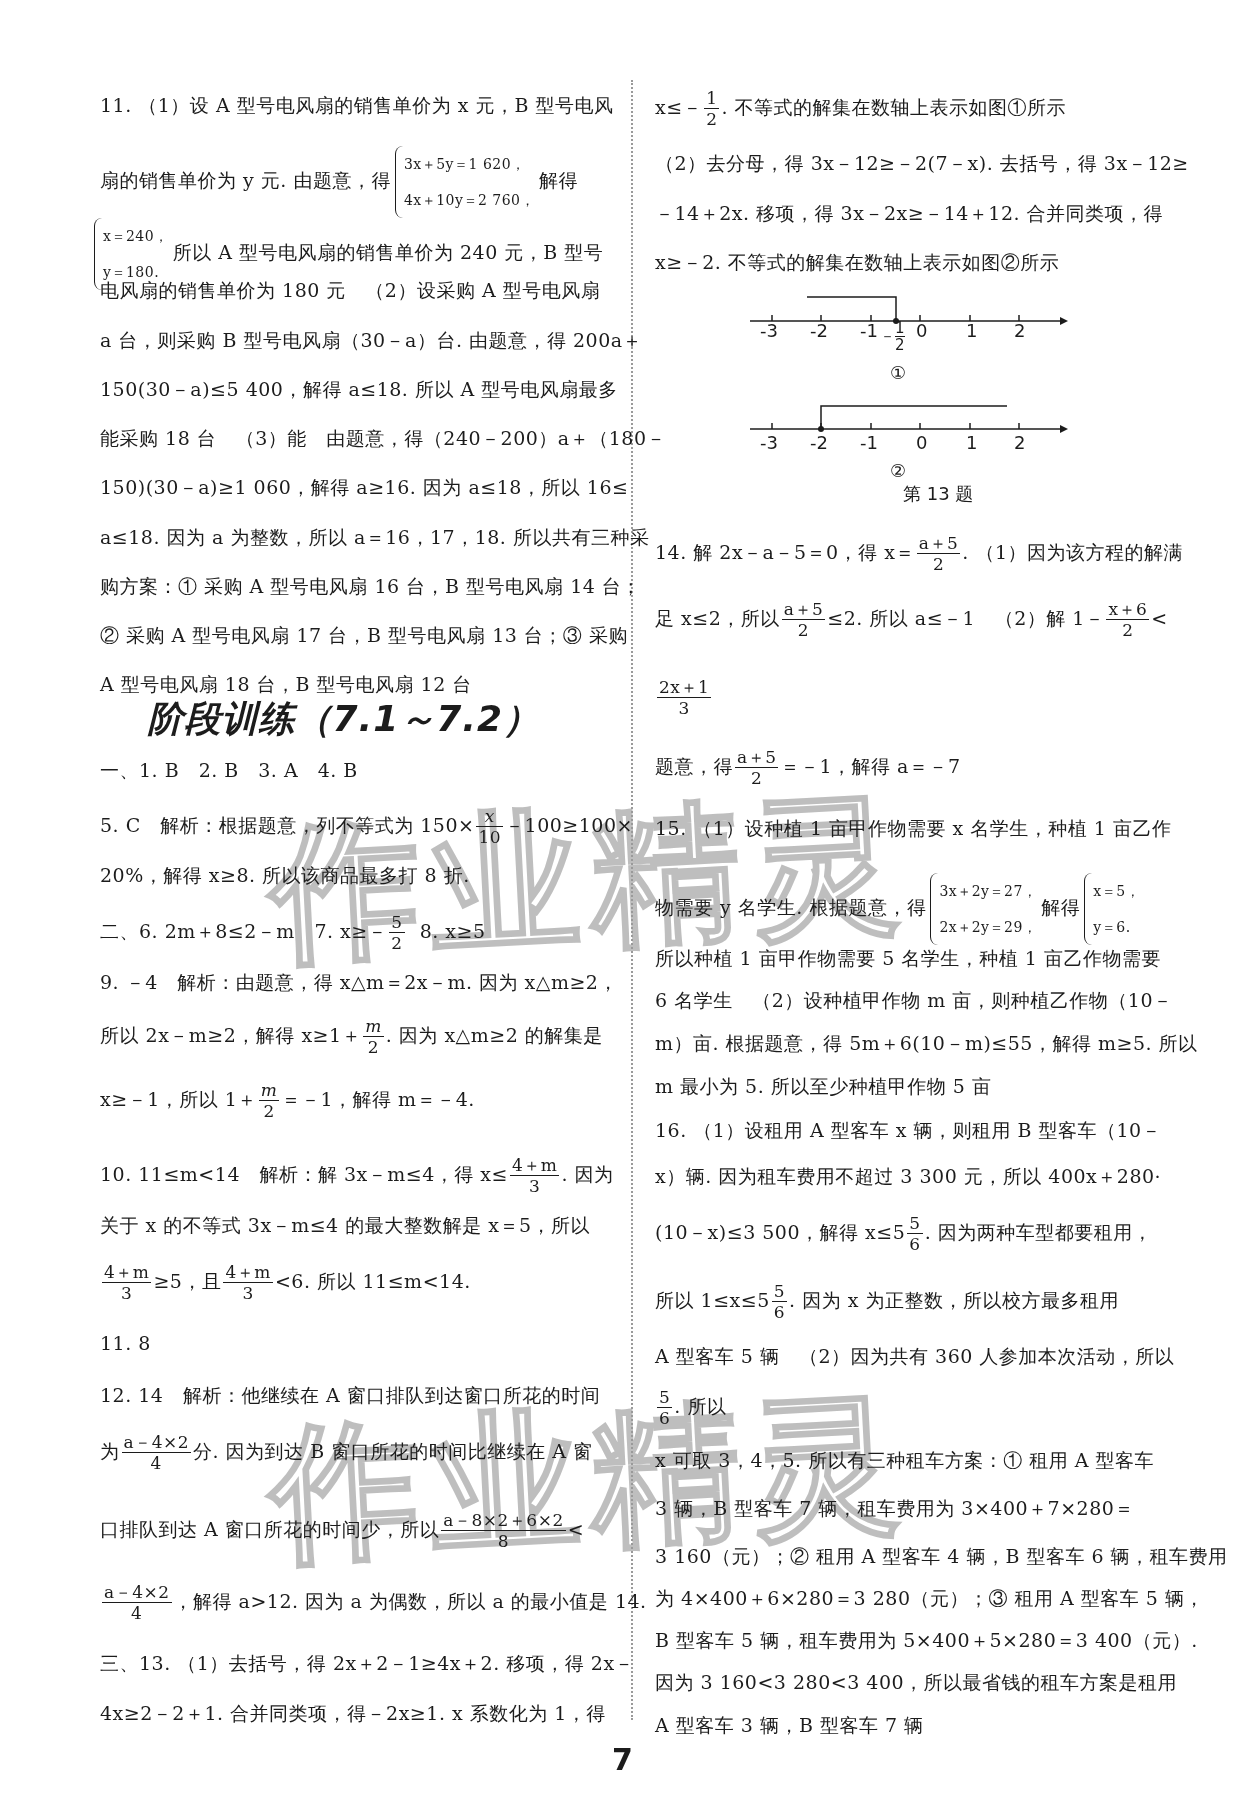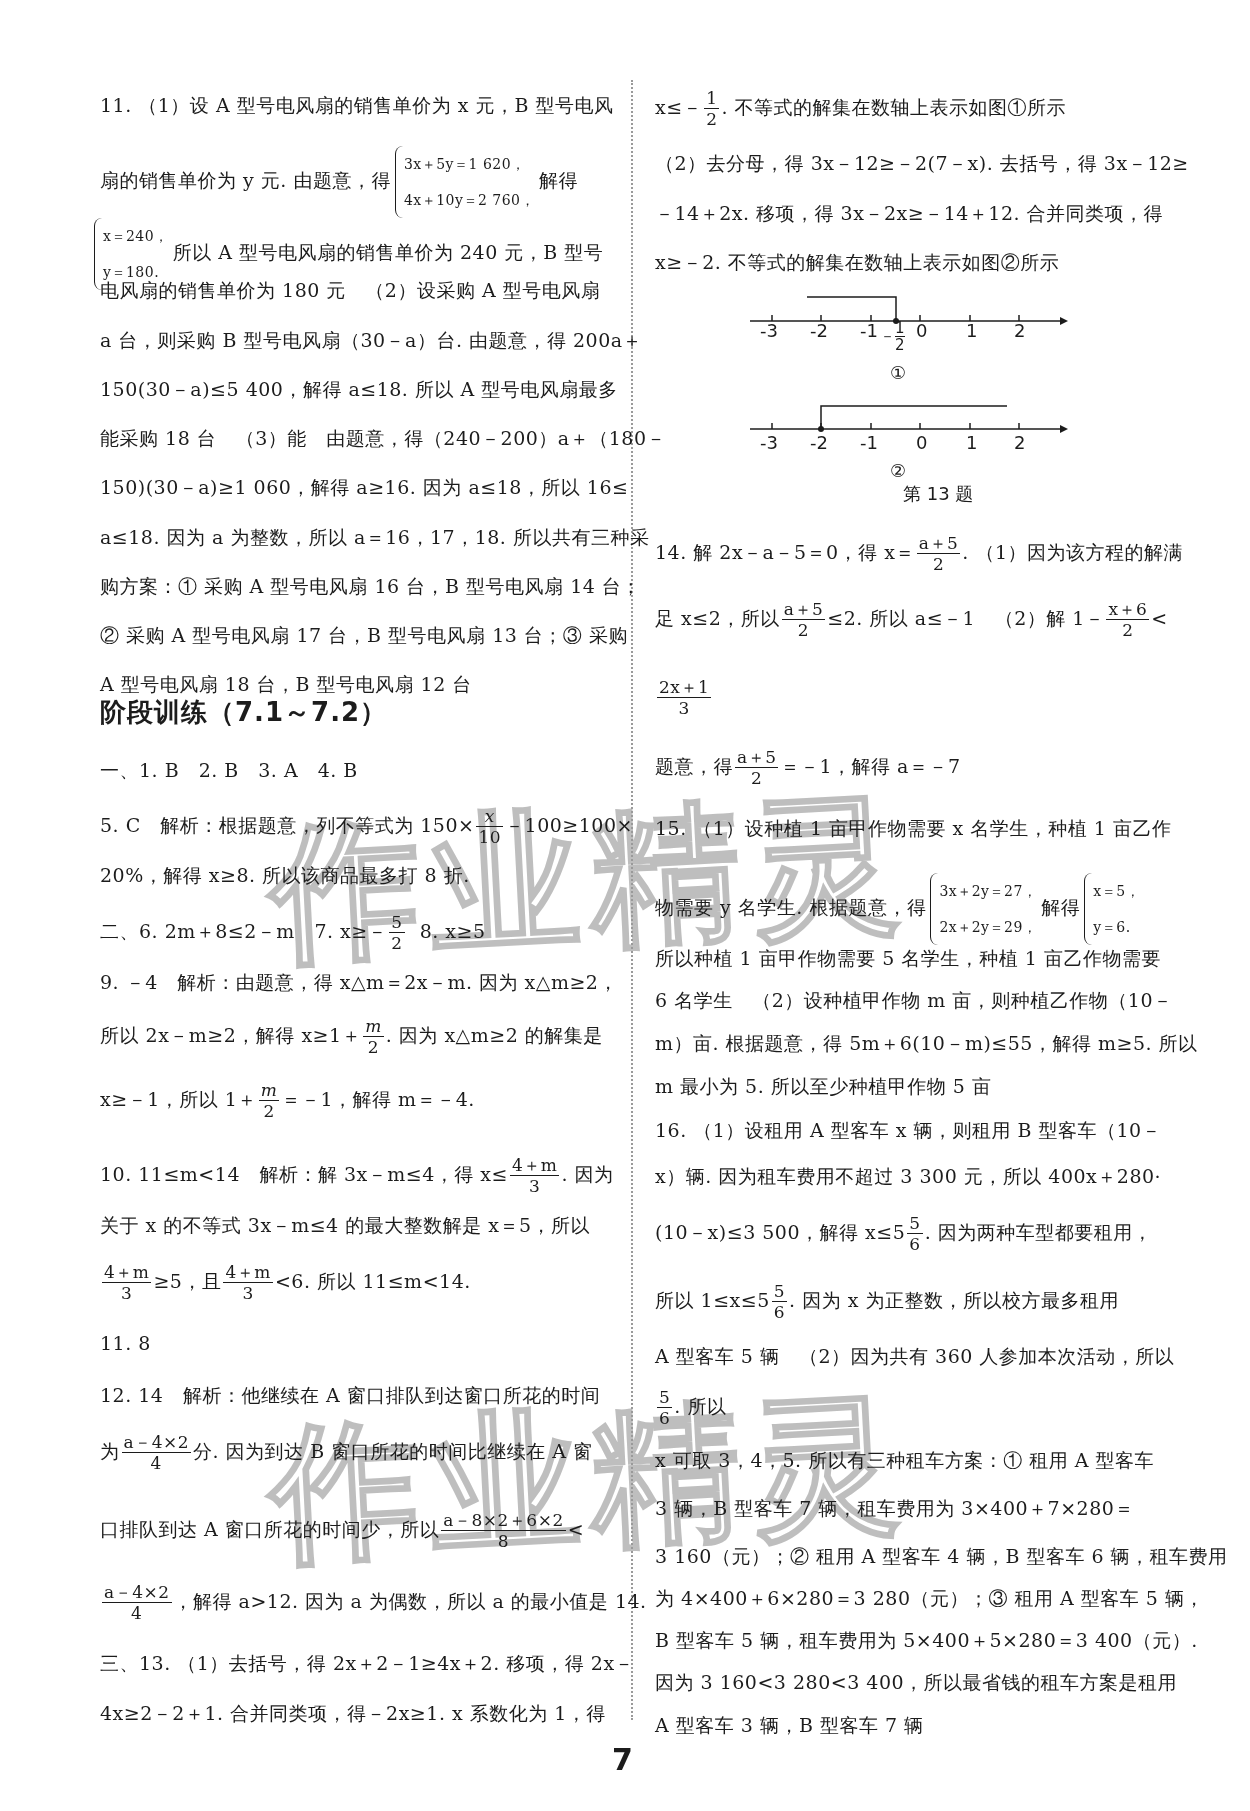--- a/index.html
+++ b/index.html
@@ -16,22 +16,22 @@
     border-left: 2px dotted #9a9a9a;
   }
   .line { position: absolute; left: 0; white-space: nowrap; line-height: 30px; letter-spacing: 0.5px; }
   .i { font-style: italic; }
   .frac { display: inline-block; vertical-align: middle; text-align: center; font-size: 17px; line-height: 20px; margin: 0 2px; }
   .frac .num { display: block; border-bottom: 1px solid #1c1c1c; padding: 0 2px; }
   .frac .den { display: block; padding: 0 2px; }
   .brace { display: inline-block; vertical-align: middle; font-size: 14px; line-height: 36px; border-left: 1.5px solid #1c1c1c; border-radius: 8px 0 0 8px; padding-left: 8px; margin: 16px 4px; }
   .brace span { display: block; }
   .section-title {
-    position: absolute; left: 100px; top: 695px; width: 440px; text-align: left;
-    font-family: "DejaVu Sans", "Liberation Sans", sans-serif; font-weight: bold; font-size: 26px; letter-spacing: 1px;
+    position: absolute; left: 100px; top: 695px; width: 440px; text-align: right;
+    font-family: "DejaVu Sans", "Liberation Sans", sans-serif; font-weight: bold; font-size: 36px; letter-spacing: 1px; font-style: italic;
   }
   .numberline { position: absolute; left: 750px; }
   .caption { position: absolute; font-size: 18px; font-family: "DejaVu Sans", sans-serif; }
   .page-num { position: absolute; left: 612px; top: 1742px; font-family: "DejaVu Sans", sans-serif; font-weight: bold; font-size: 30px; }
   .watermark {
     position: absolute; font-family: "DejaVu Sans", sans-serif; font-weight: bold; font-size: 150px;
     color: transparent; -webkit-text-stroke: 2px #8a8a8a; opacity: 0.55; letter-spacing: 10px;
     transform: rotate(-3deg); pointer-events: none;
   }
 </style>

